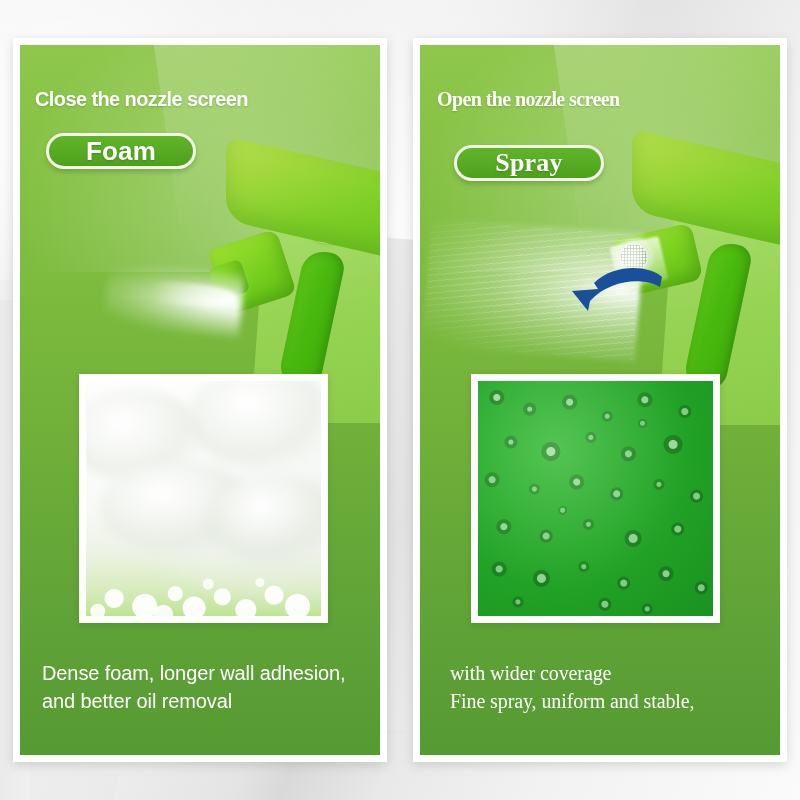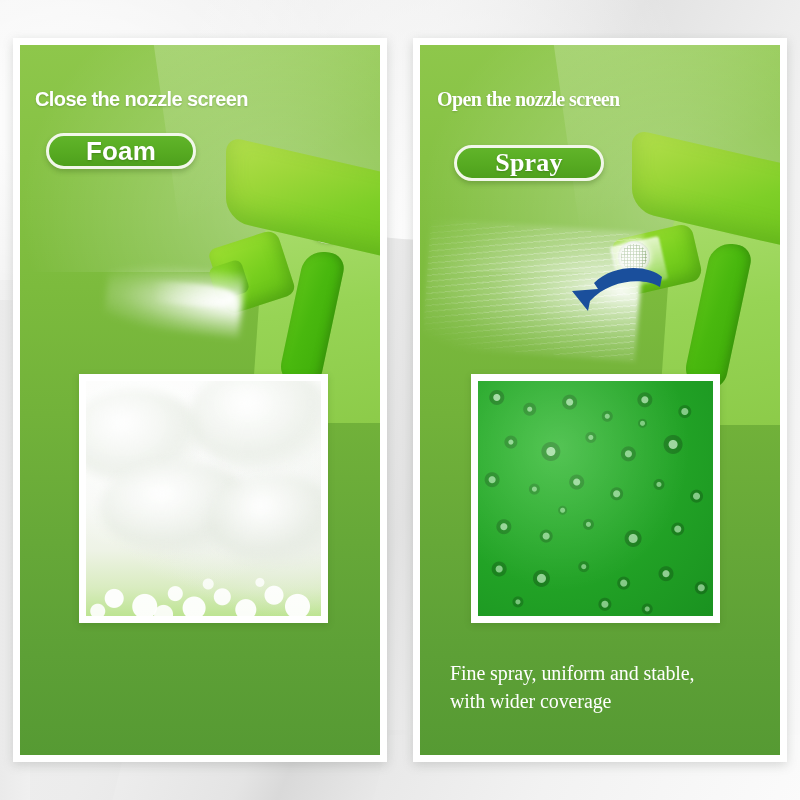--- a/index.html
+++ b/index.html
@@ -390,20 +390,24 @@
       <div class="photo-frame">
         <div class="photo foam">
           <div class="foam-swirl" style="left:-8%;top:4%;width:58%;height:40%;"></div>
           <div class="foam-swirl" style="left:44%;top:-6%;width:62%;height:44%;"></div>
           <div class="foam-swirl" style="left:6%;top:34%;width:66%;height:40%;"></div>
           <div class="foam-swirl" style="left:52%;top:40%;width:56%;height:38%;"></div>
           <div class="foam-bubbles"></div>
         </div>
       </div>
 
+      <div class="caption">
+        <div>Dense foam, longer wall adhesion,</div>
+        <div>and better oil removal</div>
+      </div>
 
     </div>
   </div>
 
   <div class="panel right">
     <div class="panel-inner">
 
       <div class="sheen"></div>
       <div class="sheen-2"></div>
 
@@ -435,20 +439,20 @@
       </div>
 
       <div class="photo-frame" style="left:51px;">
         <div class="photo drops">
           <div class="drops-layer"></div>
           <div class="drops-sheen"></div>
         </div>
       </div>
 
       <div class="caption">
+        <div>with wider coverage</div>
         <div>Fine spray, uniform and stable,</div>
-        <div>with wider coverage</div>
       </div>
 
     </div>
   </div>
 
 </div>
 
 </body></html>

